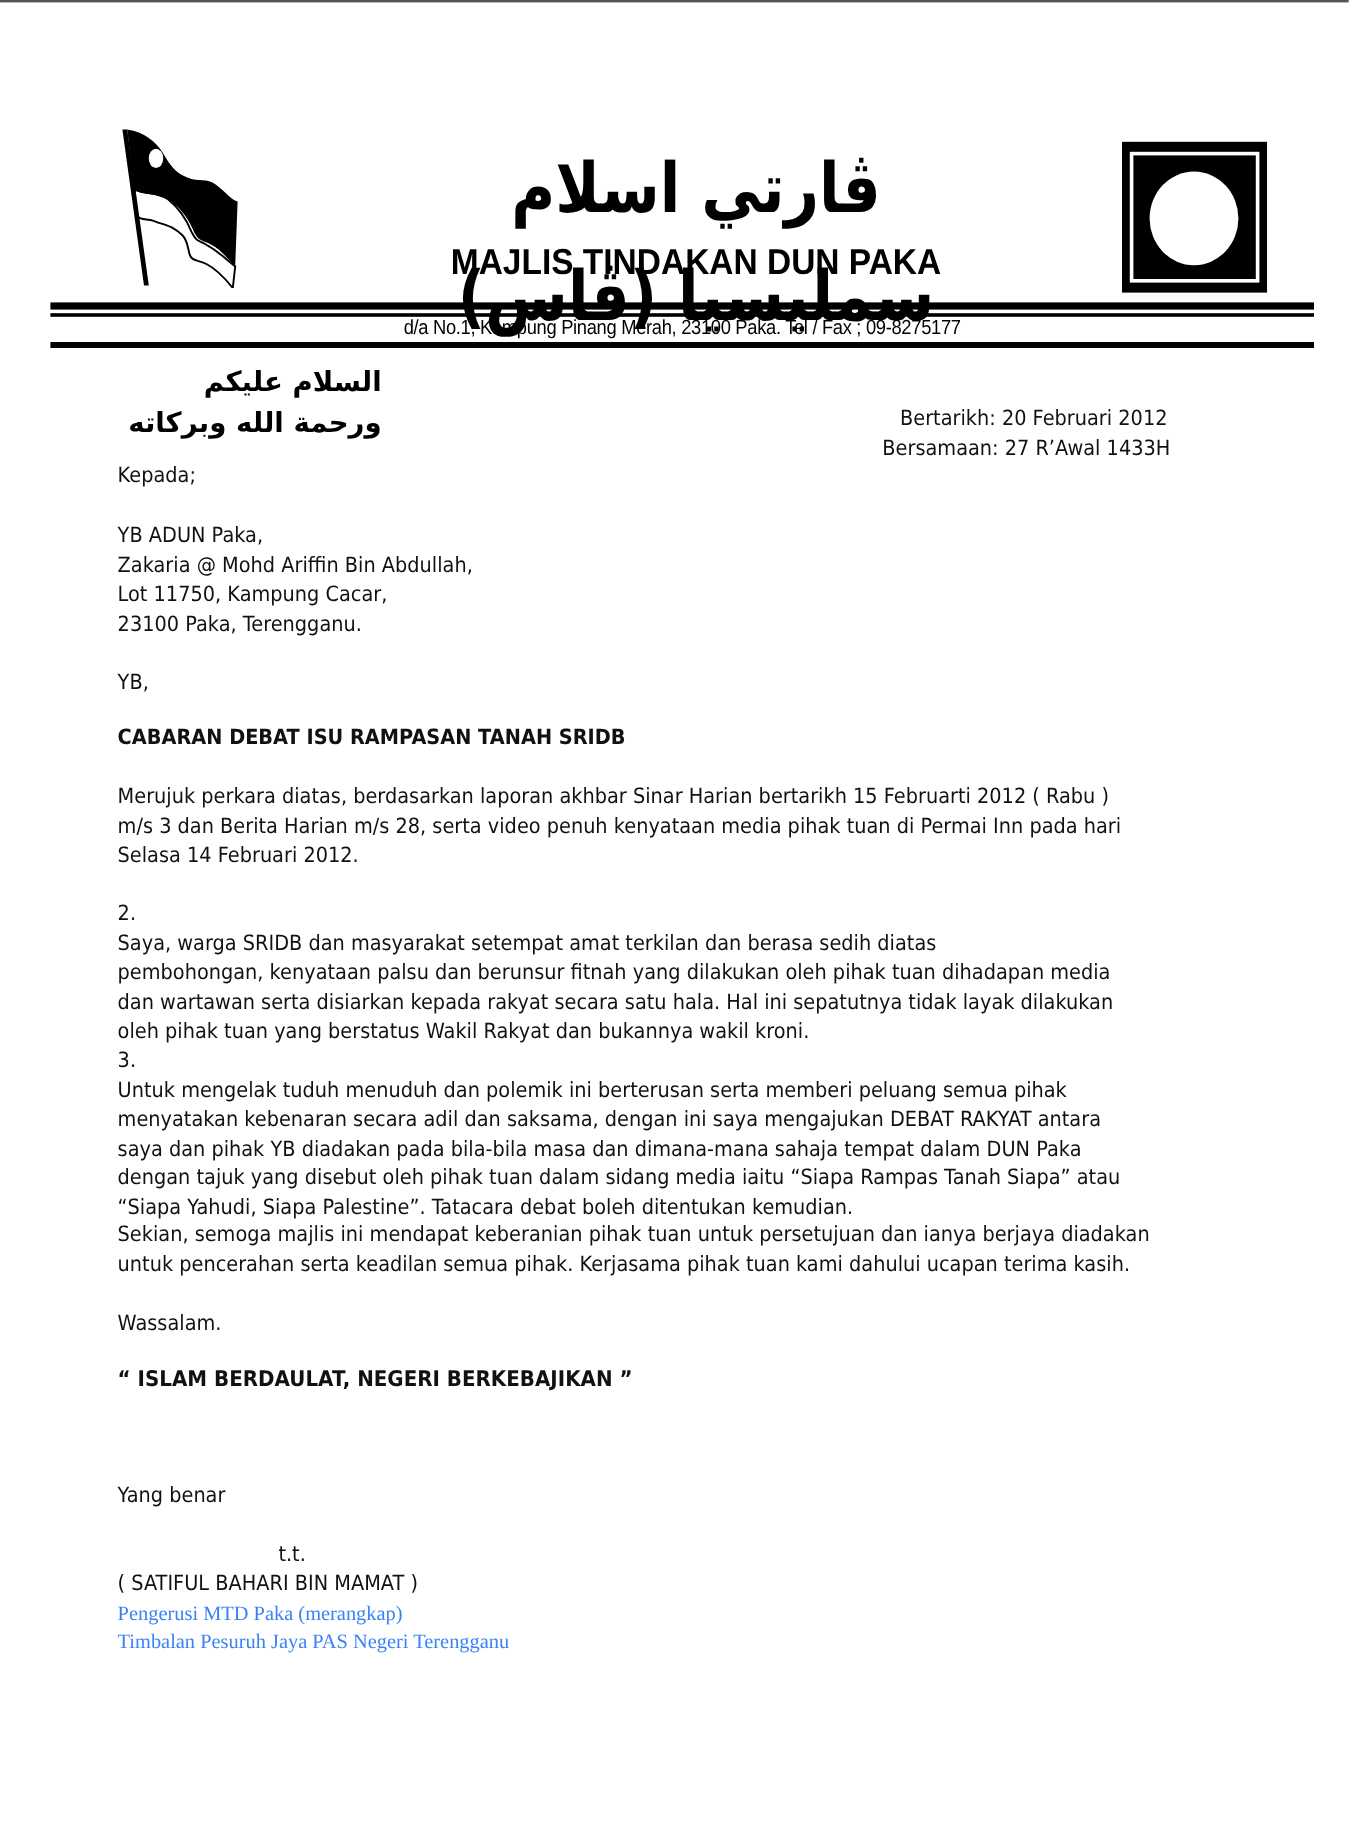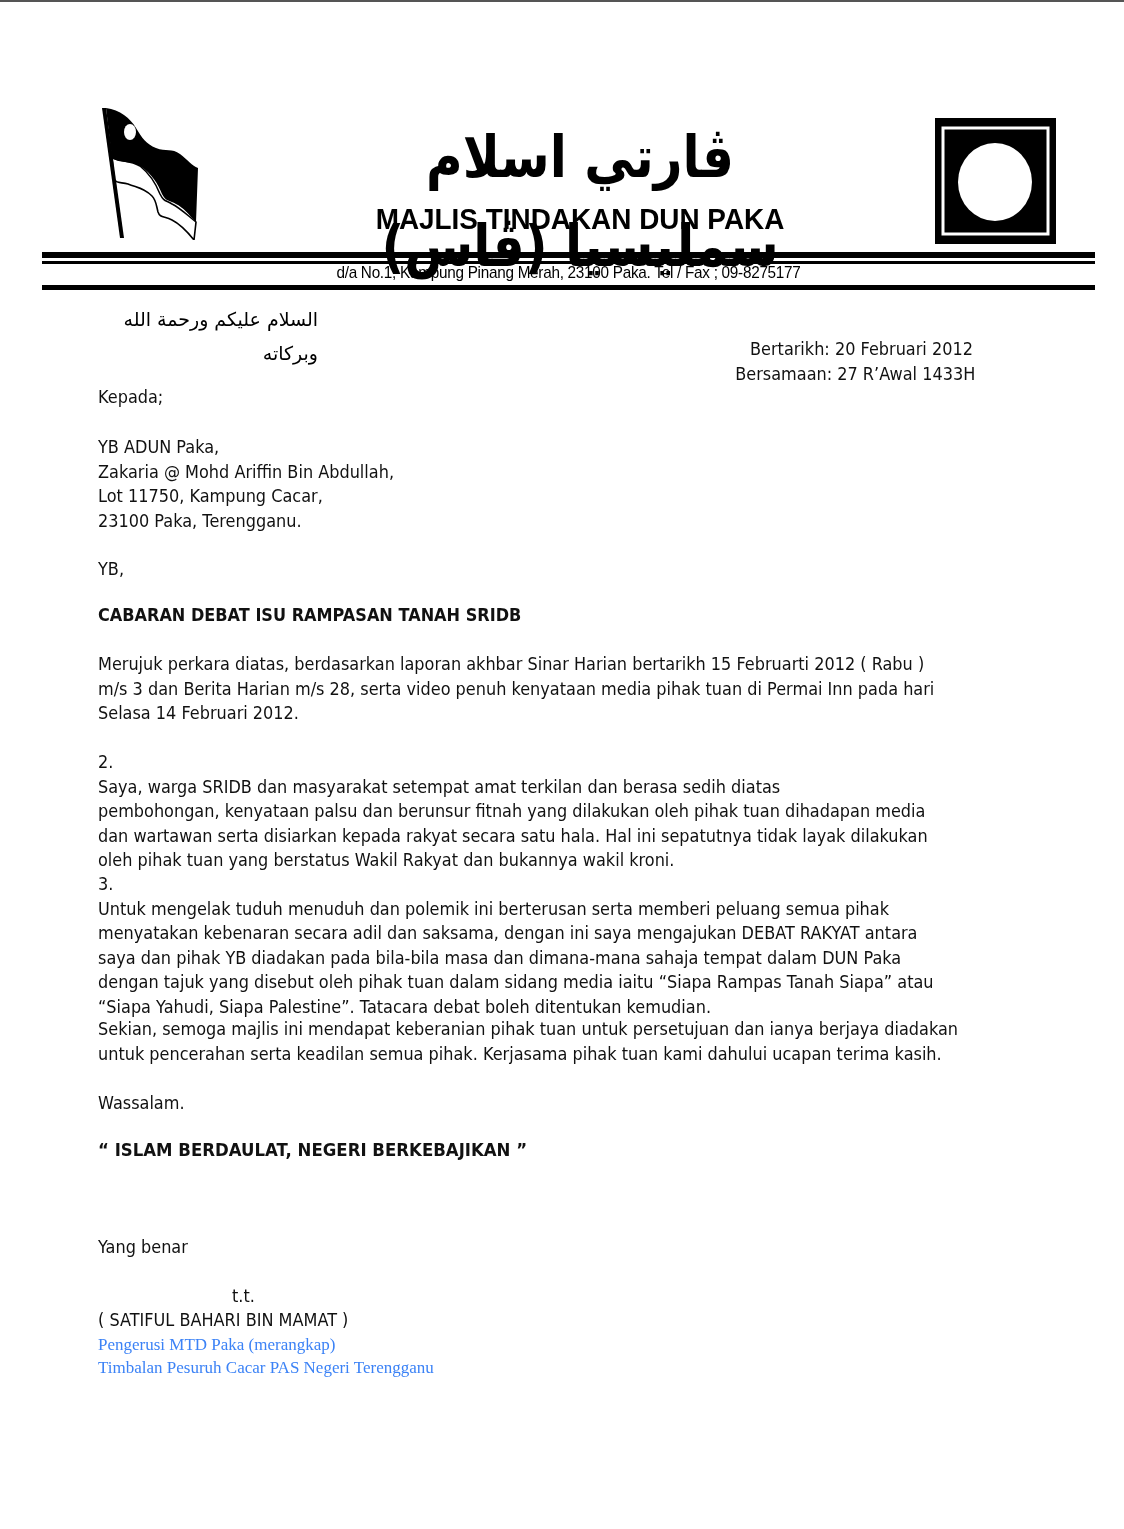--- a/index.html
+++ b/index.html
@@ -92,22 +92,22 @@
     }
     
     .salam {
       position: absolute;
       left: 98px;
       top: 302px;
       width: 220px;
       text-align: right;
       direction: rtl;
       font-family: "DejaVu Sans", sans-serif;
-      font-weight: normal;
-      font-size: 19px;
+      font-weight: bold;
+      font-size: 23px;
       line-height: 34px;
       color: #000;
     }
     .txt {
       position: absolute;
       font-family: "DejaVu Sans", sans-serif;
       font-size: 17.5px;
       line-height: 24.5px;
       color: #111;
       white-space: nowrap;
@@ -236,13 +236,13 @@
   <span>untuk pencerahan serta keadilan semua pihak. Kerjasama pihak tuan kami dahului ucapan terima kasih.</span>
 </div>
 
 <div class="txt wassalam">Wassalam.</div>
 <div class="txt bold motto">“ ISLAM BERDAULAT, NEGERI BERKEBAJIKAN ”</div>
 
 <div class="txt yang-benar">Yang benar</div>
 <div class="txt tt">t.t.</div>
 <div class="txt signer">( SATIFUL BAHARI BIN MAMAT )</div>
 <div class="serif-line title-1">Pengerusi MTD Paka (merangkap)</div>
-<div class="serif-line title-2">Timbalan Pesuruh Cacar PAS Negeri Terengganu</div>
+<div class="serif-line title-2">Timbalan Pesuruh Jaya PAS Negeri Terengganu</div>
 
 </body></html>

